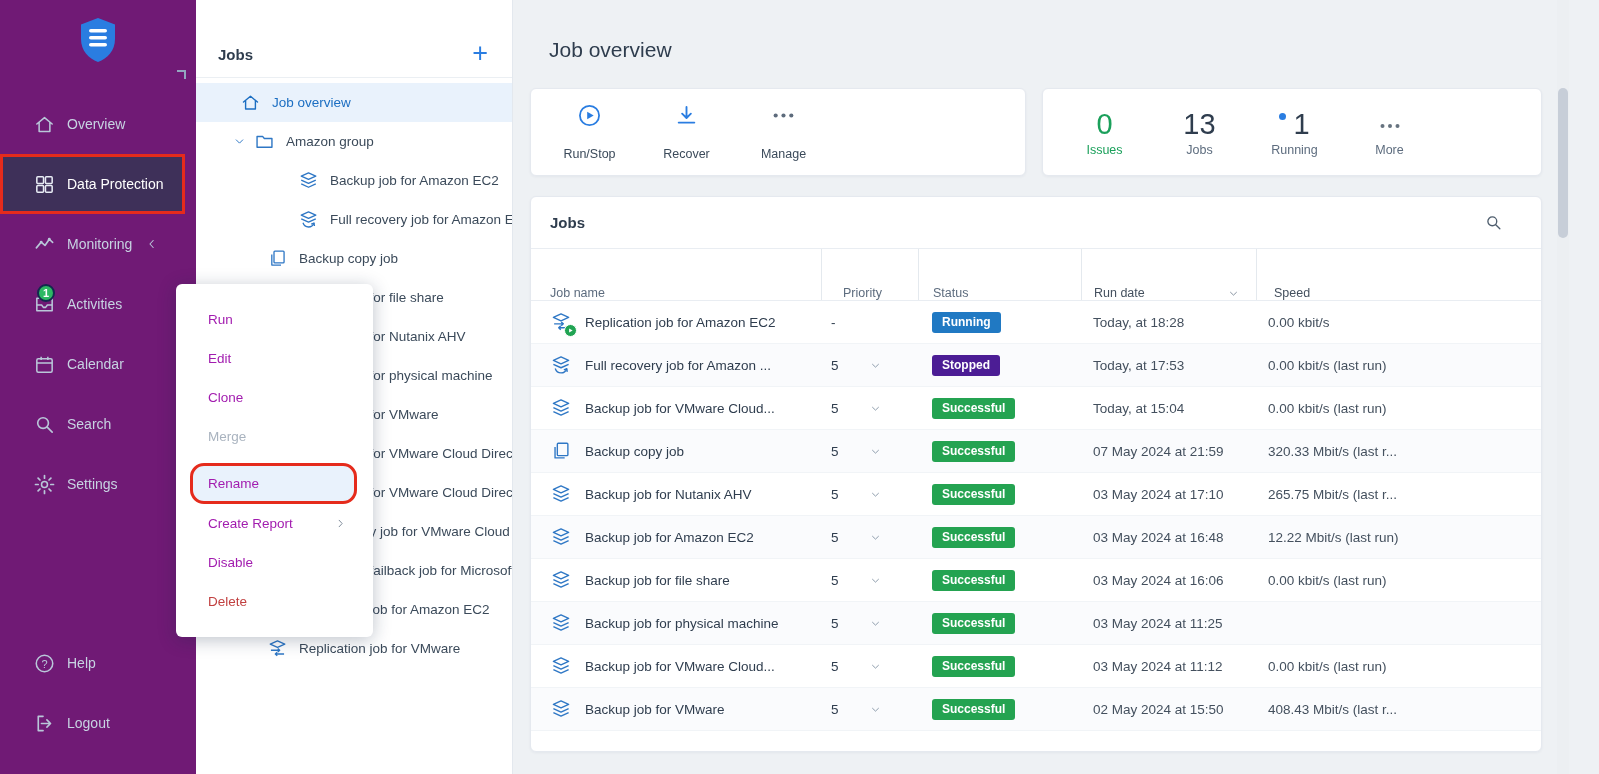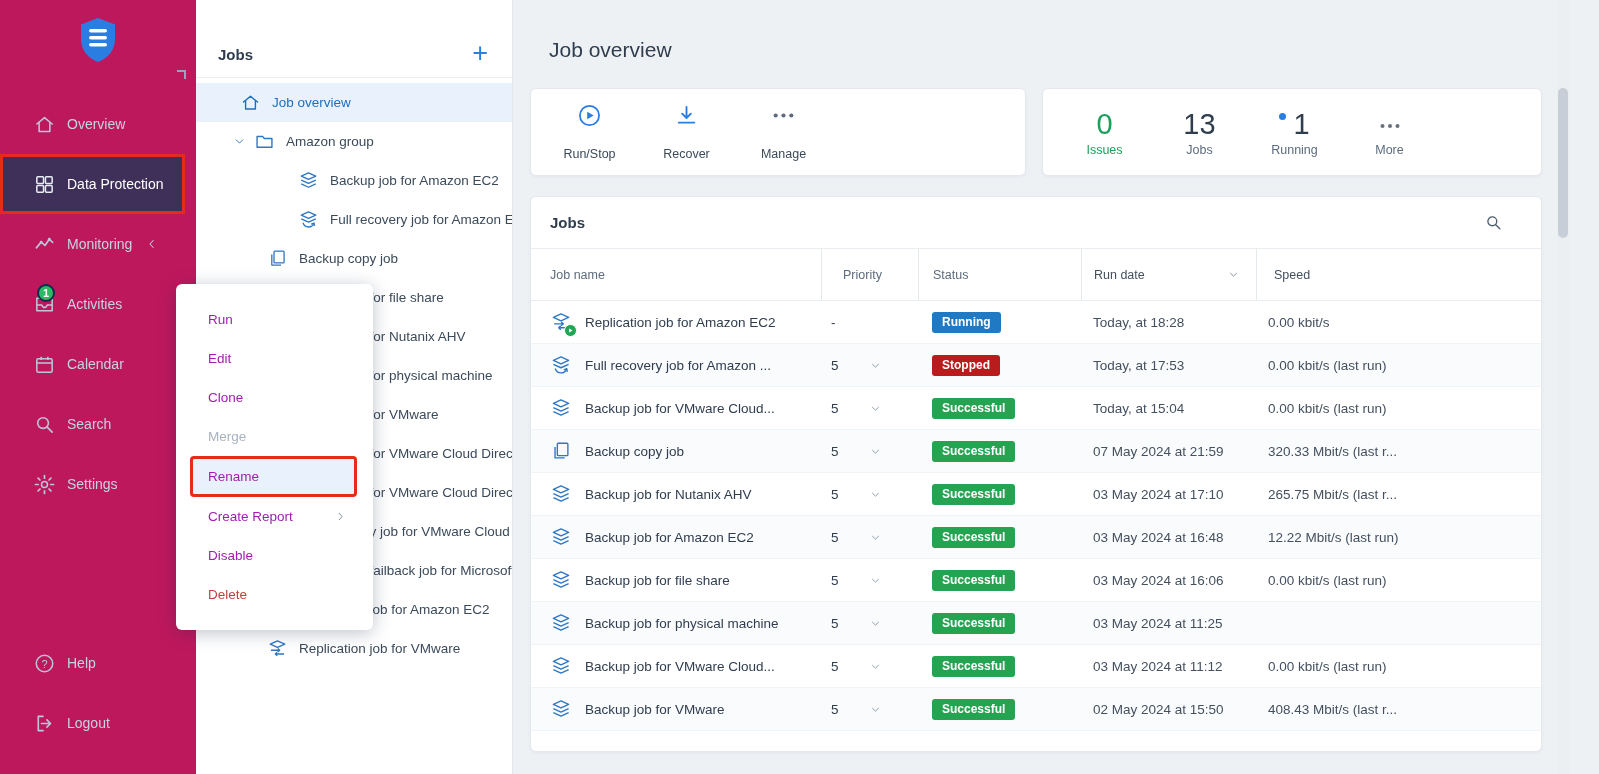--- a/index.html
+++ b/index.html
@@ -1,21 +1,21 @@
 <!DOCTYPE html>
 <html><head>
 <meta charset="utf-8">
 <style>
 *{box-sizing:border-box;margin:0;padding:0}
 html,body{width:1599px;height:774px;overflow:hidden}
 body{font-family:"Liberation Sans","DejaVu Sans",sans-serif;background:#eef1f4;position:relative;color:#2f3d4e}
 svg.ic{width:22px;height:22px;flex:none;display:inline-block}
 
 
-.sidebar{position:absolute;left:0;top:0;width:196px;height:774px;background:#be185d;z-index:5}
+.sidebar{position:absolute;left:0;top:0;width:196px;height:774px;background:#701a75;z-index:5}
 .logo{position:absolute;top:16px;left:76px;width:44px;height:48px;cursor:pointer}
 .collapse-mark{position:absolute;top:70px;left:177px;width:9px;height:9px;border-top:2px solid #93a7c0;border-right:2px solid #93a7c0}
 .side-nav{position:absolute;top:94px;left:0;right:0}
 .side-item{height:60px;display:flex;align-items:center;gap:11px;padding-left:33px;color:#c7d3e2;font-size:14px;cursor:pointer;position:relative}
 .side-item svg.ic{width:23px;height:23px;color:#b9c7d9}
 .side-item.active{background:#3e3059;border:3px solid #e52b1c;margin-right:11px;padding-left:30px;color:#fff}
 .side-item.active svg.ic{color:#e8ecf5}
 .side-chev{width:14px !important;height:14px !important;margin-left:2px;color:#8fa2ba}
 .side-badge{position:absolute;left:37px;top:10px;width:18px;height:18px;border-radius:50%;background:#2db863;color:#fff;font-size:11px;font-weight:bold;display:flex;align-items:center;justify-content:center;border:2px solid #132a4e}
 .side-footer{position:absolute;top:633px;left:0;right:0}
@@ -34,21 +34,21 @@
 .t-job{padding-left:71px}
 .t-sel{background:#e9f2fc;color:#1b6ec2;font-weight:500}
 .t-sel svg.ic{color:#1b6ec2}
 .t-chev{width:13px !important;height:13px !important;color:#5d6c7e;margin-right:-3px}
 
 
 .context-menu{position:absolute;left:176px;top:284px;width:197px;background:#fff;border-radius:6px;box-shadow:0 3px 18px rgba(20,40,70,.28);padding:16px 0;z-index:20}
 .menu-item{height:39px;display:flex;align-items:center;padding:0 26px 0 32px;font-size:13.5px;color:#a21caf;cursor:pointer}
 .menu-item.disabled{color:#a9b3bf;cursor:default}
 .menu-item.danger{color:#c14040}
-.menu-item.highlight{background:#e9f2fc;border:3px solid #e52b1c;margin:0 16px 0 14px;padding:0 0 0 15px;height:41px;border-radius:4px}
+.menu-item.highlight{background:#e9f2fc;border:3px solid #e52b1c;margin:7px 16px 0 14px;padding:0 0 0 15px;height:41px;border-radius:14px}
 .menu-chev{margin-left:auto;width:13px !important;height:13px !important;color:#7d8a99}
 
 
 .main{position:absolute;left:513px;top:0;right:0;bottom:0}
 .page-title{font-size:21px;font-weight:500;color:#2f3d4e;margin:38px 0 0 36px}
 .cards{display:flex;gap:16px;margin:26px 57px 0 17px}
 .card{background:#fff;border:1px solid #e5e9ef;border-radius:6px;box-shadow:0 1px 3px rgba(25,45,75,.05)}
 .actions-card,.stats-card{flex:1;height:88px;display:flex;align-items:center}
 .actions-card{padding-left:10px}
 .action{width:97px;display:flex;flex-direction:column;align-items:center;gap:19px;cursor:pointer}
@@ -63,38 +63,38 @@
 .run-dot{width:7px;height:7px;border-radius:50%;background:#2a7de1;margin-right:7px;transform:translateY(-8px)}
 .stat svg.ic{width:24px;height:24px;color:#66737f;margin:7px 0 3px}
 
 
 .table-card{margin:20px 57px 0 17px;height:556px;overflow:hidden;position:relative}
 .table-header{height:52px;display:flex;align-items:center;padding:0 38px 0 19px;border-bottom:1px solid #e9edf2}
 .table-title{font-size:15px;font-weight:bold;color:#2f3d4e}
 .search-btn{margin-left:auto;color:#4e5d6d;cursor:pointer;display:flex}
 .search-btn svg.ic{width:19px;height:19px}
 .thead{display:flex;height:52px;align-items:center;font-size:12.5px;color:#5d6c7e;border-bottom:1px solid #e9edf2}
-.th{display:flex;align-items:center;height:100%;padding-left:20px;cursor:pointer}
+.th{display:flex;align-items:flex-end;height:100%;padding-left:20px;cursor:pointer}
 .th + .th{border-left:1px solid #e4e9ee}
 .th.c-name{width:290px;padding-left:19px}
 .th.c-pri{width:97px;padding-left:21px}
 .th.c-status{width:163px}
 .th.c-run{width:175px}
 .th.c-speed{flex:1;padding-left:17px}
 .sort-caret{margin-left:auto;margin-right:16px;color:#7d8a99;width:13px !important;height:13px !important}
 .trow{display:flex;height:43px;align-items:center;font-size:13.5px;color:#2f3d4e;border-bottom:1px solid #f1f4f7;cursor:pointer}
 .trow:nth-child(even){background:#fafbfd}
 .c{height:100%;display:flex;align-items:center}
 .c-name{width:290px;padding-left:19px;gap:13px;overflow:hidden;white-space:nowrap}
 .c-name svg.ic{width:22px;height:22px;color:#2e77c5}
 .c-pri{width:97px;padding-left:10px}
 .pri-caret{width:13px !important;height:13px !important;color:#8494a5;margin-left:30px;cursor:pointer}
 .c-status{width:163px;padding-left:14px}
 .badge{padding:3px 10px 4px;border-radius:3px;font-size:12px;font-weight:bold;color:#fff}
-.badge.blue{background:#2079c3}.badge.yellow{background:#b91c1c}.badge.green{background:#24a351}
+.badge.blue{background:#2079c3}.badge.yellow{background:#4c1d95}.badge.green{background:#24a351}
 .c-run{width:175px;padding-left:12px;color:#44505e}
 .c-speed{flex:1;padding-left:12px;color:#44505e;white-space:nowrap;overflow:hidden}
 .iconwrap{position:relative;flex:none;display:flex}
 .syncbadge{position:absolute;right:-5px;bottom:-4px;width:13px;height:13px;border-radius:50%;background:#21a453;display:flex;align-items:center;justify-content:center;border:1.5px solid #fff}
 .syncbadge svg{width:7px;height:7px}
 
 
 .scrollbar{position:absolute;right:30px;top:0;width:12px;height:774px;background:#ecefF2}
 .scroll-thumb{position:absolute;left:1px;top:88px;width:10px;height:150px;border-radius:5px;background:#c7ced8;cursor:pointer}
 </style>

